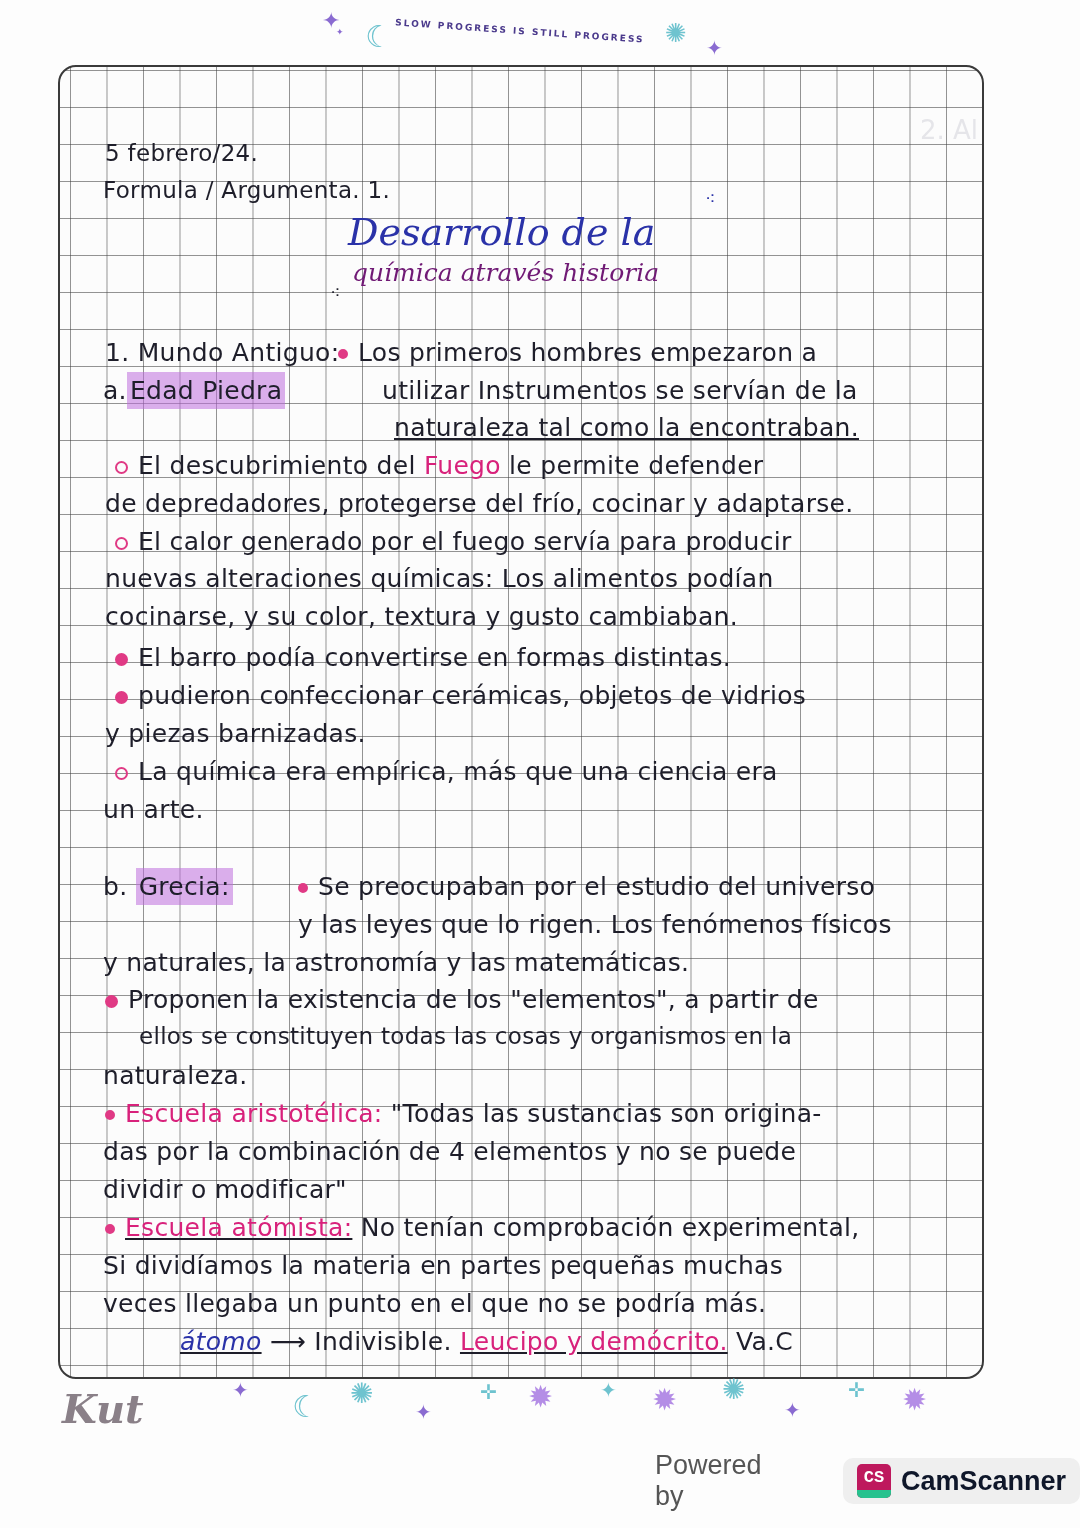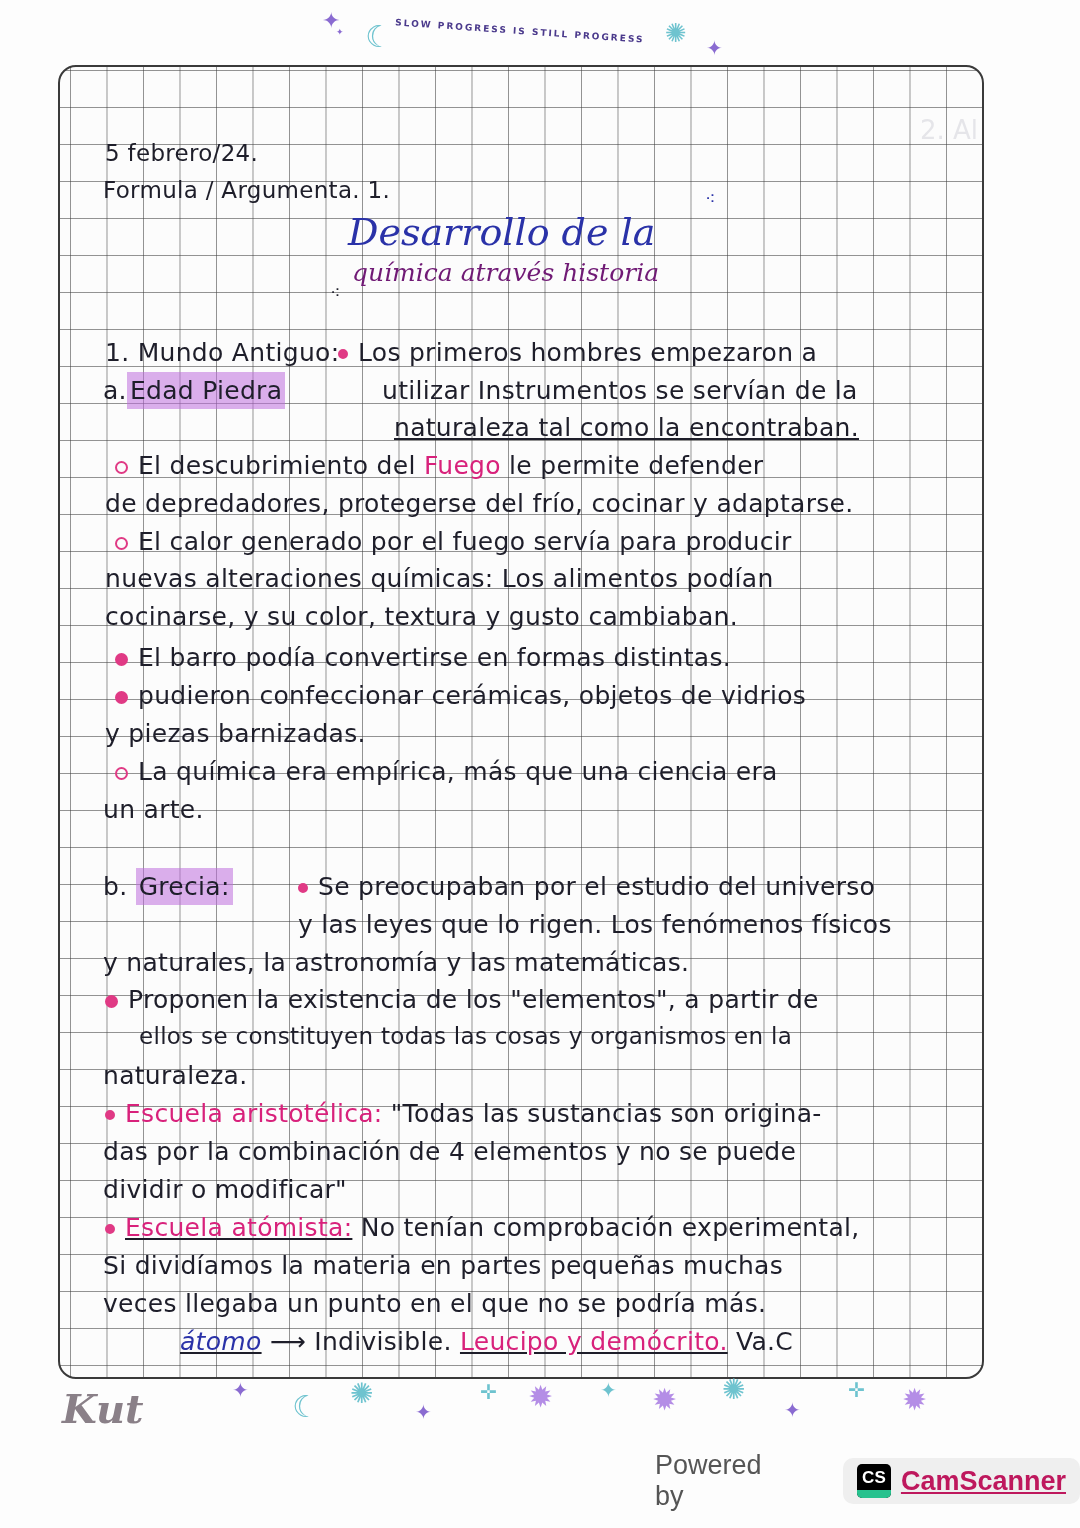--- a/index.html
+++ b/index.html
@@ -29,24 +29,24 @@
   .pink { color:#d8217b; }
   .blue { color:#2a32a8; }
   .highlight { background:rgba(190,110,220,0.55); padding:4px 3px; }
   .bullet { display:inline-block; width:9px; height:9px; border-radius:50%; border:2px solid #e03a85; margin-right:10px; vertical-align:middle; }
   .bullet-filled { background:#e03a85; }
   .underline { text-decoration:underline; text-decoration-color:#1e1e2a; }
   .kut { position:absolute; left:62px; top:1385px; font-size:40px; color:#8a8088; font-family:"DejaVu Serif", serif; font-style:italic; font-weight:bold; }
   .cs-wrap { position:absolute; left:655px; top:1456px; height:50px; display:flex; align-items:center;gap:35px; }
   .cs-powered { font-family:"Liberation Sans", sans-serif; font-size:27px; color:#555; margin-right:16px; }
   .cs-badge { display:flex; align-items:center; background:#efefef; border-radius:10px; padding:6px 14px 6px 14px; }
-  .cs-logo { width:34px; height:34px; background:#000000; border-radius:5px; color:#fff; font-family:Liberation Sans, sans-serif;
+  .cs-logo { width:34px; height:34px; background:#be185d; border-radius:5px; color:#fff; font-family:Liberation Mono, monospace;
              font-weight:bold; font-size:17px; display:flex; align-items:flex-start; justify-content:center; position:relative; overflow:hidden; padding-top:4px; box-sizing:border-box; }
   .cs-logo::after { content:""; position:absolute; left:0; right:0; bottom:0; height:8px; background:#27c28e; }
-  .cs-name { font-family:"Liberation Sans", sans-serif; font-size:27px; color:#be185d; margin-left:10px; font-weight:bold;text-decoration:underline; }
+  .cs-name { font-family:"Liberation Sans", sans-serif; font-size:27px; color:#0f172a; margin-left:10px; font-weight:bold; }
 </style>
 </head>
 <body>
 
 <div class="banner">
   <span class="deco sparkle-purple" style="left:322px;top:10px;font-size:22px;">✦</span>
   <span class="deco sparkle-purple" style="left:336px;top:28px;font-size:9px;">✦</span>
   <span class="deco sparkle-teal" style="left:365px;top:22px;font-size:30px;">☾</span>
   <span class="banner-text">SLOW PROGRESS IS STILL PROGRESS</span>
   <span class="deco sparkle-teal" style="left:665px;top:20px;font-size:26px;">✺</span>

